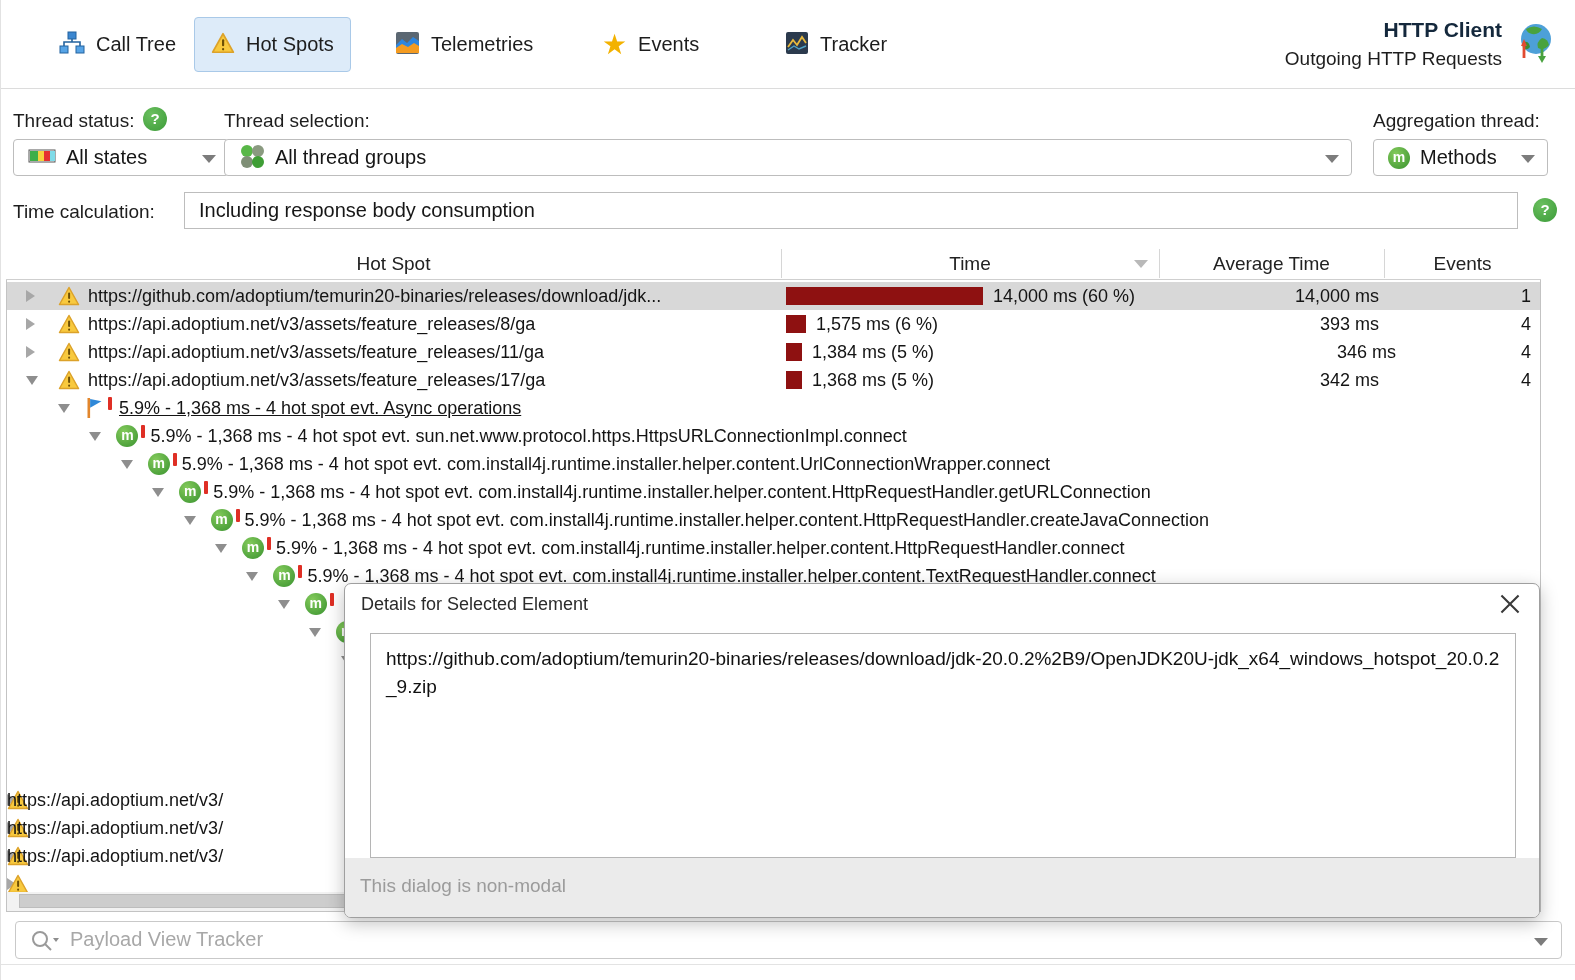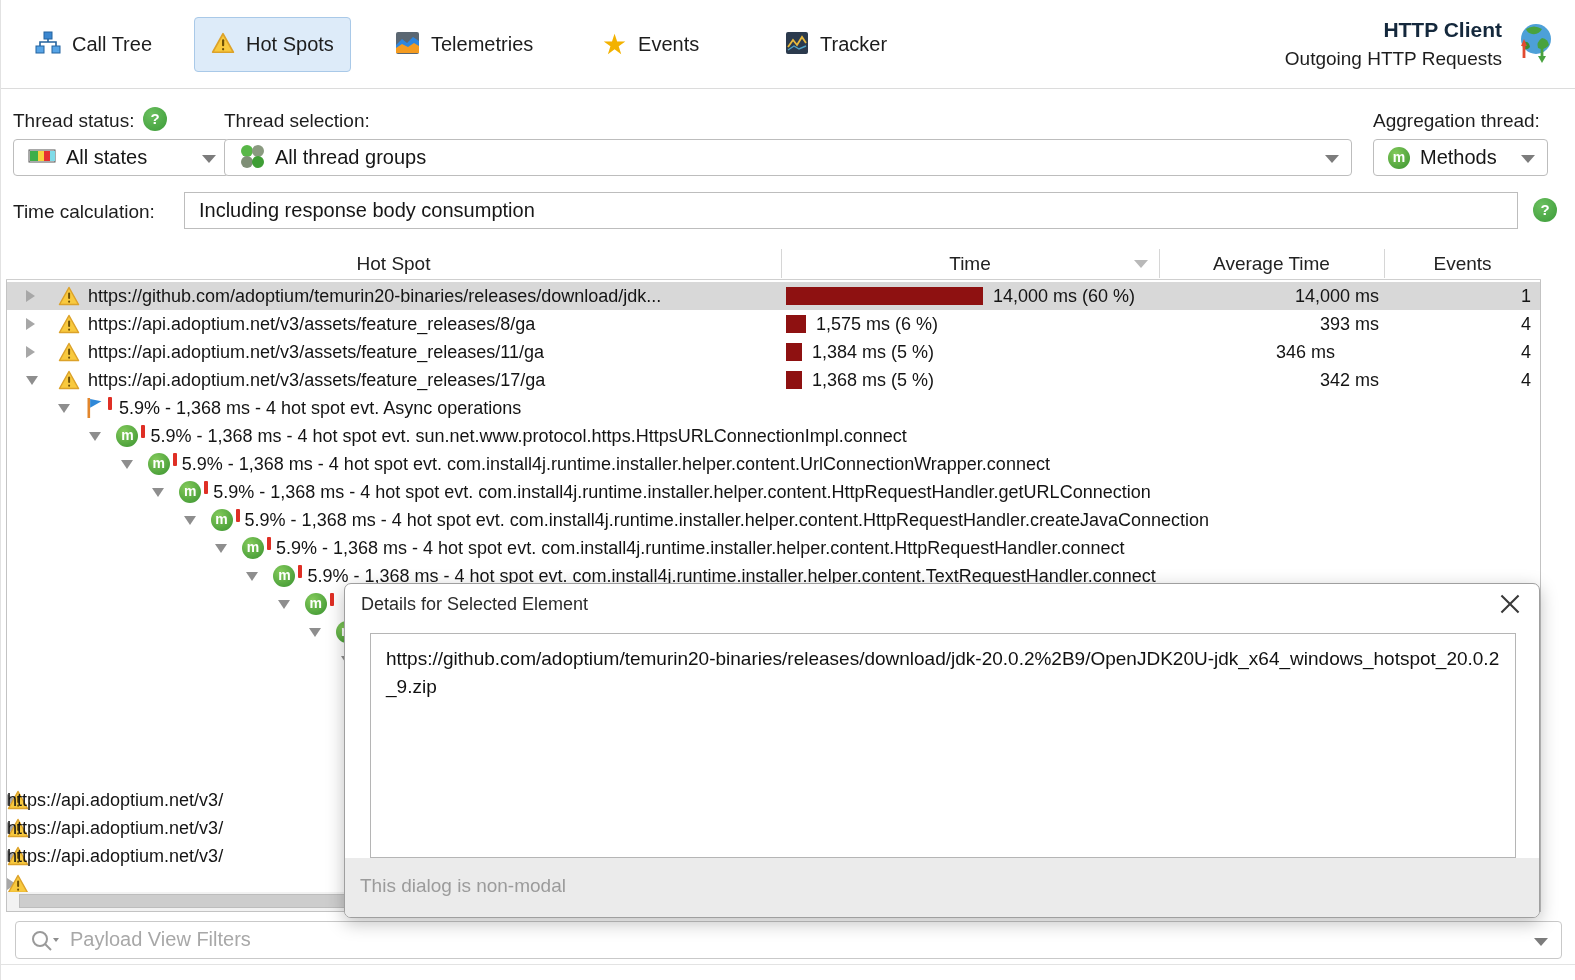--- a/index.html
+++ b/index.html
@@ -68,21 +68,21 @@
     border-radius:4px; background:#fff; z-index:5; }
   #payload-bar .ph { position:absolute; left:54px; top:6px; font-size:20px; color:#a8a8a8; }
   #bottom-line { position:absolute; left:0; top:964px; width:1575px; height:1px; background:#e3e3e3; }
 </style>
 </head>
 <body>
 
 <div id="stage">
 
   <div id="tabbar">
-    <div class="tab" style="left:18px;">
+    <div class="tab" style="left:42px;">
       <span>
         <svg width="26" height="24" viewBox="0 0 26 24">
           <rect x="9" y="1" width="8" height="7" fill="#3c87d0" stroke="#23639f"></rect>
           <rect x="1" y="15" width="8" height="7" fill="#57a4e6" stroke="#23639f"></rect>
           <rect x="17" y="15" width="8" height="7" fill="#57a4e6" stroke="#23639f"></rect>
           <path d="M13 8 V11 M5 15 V11 H21 V15" stroke="#23639f" fill="none" stroke-width="1.6"></path>
         </svg>
       </span>
       <span class="lbl">Call Tree</span>
     </div>
@@ -225,21 +225,21 @@
       <div class="trow" style="top: 338px; left: 6px; z-index: 1;">
         <div class="exp-right" style="left: 19px;"></div>
         <div class="warn-icon" style="left: 51px;"><svg width="22" height="20" viewBox="0 0 22 20">
             <path d="M11 1.5 L20.5 18.5 L1.5 18.5 Z" fill="#f8c93e" stroke="#dca22a" stroke-width="1.5" stroke-linejoin="round"></path>
             <rect x="10.1" y="6.5" width="2" height="6.5" rx="1" fill="#6d4f05"></rect>
             <rect x="10.1" y="14.6" width="2" height="2.2" rx="1" fill="#6d4f05"></rect>
           </svg></div>
         <div class="rtext" style="left: 81px;">https://api.adoptium.net/v3/assets/feature_releases/11/ga</div>
         <div class="time-bar" style="left: 779px; width: 16px; background: rgb(142, 17, 17);"></div>
         <div class="rtext" style="left: 805px;">1,384 ms (5 %)</div>
-        <div class="cell-right" style="left: 1093px; width: 235px;">346 ms</div>
+        <div class="cell-right" style="left: 1154px; width: 235px;">346 ms</div>
         <div class="cell-right" style="left: 1379px; width: 145px;">4</div>
       </div>
       <div class="trow" style="top: 366px; left: 6px; z-index: 1;">
         <div class="exp-down" style="left: 19px;"></div>
         <div class="warn-icon" style="left: 51px;"><svg width="22" height="20" viewBox="0 0 22 20">
             <path d="M11 1.5 L20.5 18.5 L1.5 18.5 Z" fill="#f8c93e" stroke="#dca22a" stroke-width="1.5" stroke-linejoin="round"></path>
             <rect x="10.1" y="6.5" width="2" height="6.5" rx="1" fill="#6d4f05"></rect>
             <rect x="10.1" y="14.6" width="2" height="2.2" rx="1" fill="#6d4f05"></rect>
           </svg></div>
         <div class="rtext" style="left: 81px;">https://api.adoptium.net/v3/assets/feature_releases/17/ga</div>
@@ -248,21 +248,21 @@
         <div class="cell-right" style="left: 1137px; width: 235px;">342 ms</div>
         <div class="cell-right" style="left: 1379px; width: 145px;">4</div>
       </div>
       <div class="trow" style="top: 394px; left: 6px; z-index: 1;">
         <div class="exp-down" style="left: 51px;"></div>
         <div class="flag-icon" style="left: 78px;"><svg width="18" height="22" viewBox="0 0 18 22">
             <rect x="2.5" y="1" width="2.6" height="20" fill="#e2862c"></rect>
             <path d="M5.1 2 L16.5 4.2 L5.1 10.8 Z" fill="#2f88d8"></path>
           </svg></div>
         <div class="red-mark" style="left: 101px;"></div>
-        <div class="rtext" style="left: 112px;">5.9% - 1,368 ms - 4 hot spot evt. Async operations</div>
+        <div class="rtext" style="left: 112px; text-decoration: underline;">5.9% - 1,368 ms - 4 hot spot evt. Async operations</div>
       </div>
       <div class="trow" style="top: 422px; left: 6px; z-index: 1;">
         <div class="exp-down" style="left: 82.4px;"></div>
         <div class="m-icon" style="left: 109.4px;">m</div>
         <div class="red-mark" style="left: 134.4px;"></div>
         <div class="rtext" style="left: 143.4px;">5.9% - 1,368 ms - 4 hot spot evt. sun.net.www.protocol.https.HttpsURLConnectionImpl.connect</div>
       </div>
       <div class="trow" style="top: 450px; left: 6px; z-index: 1;">
         <div class="exp-down" style="left: 113.8px;"></div>
         <div class="m-icon" style="left: 140.8px;">m</div>
@@ -360,18 +360,18 @@
   </div>
 
   <div id="payload-bar">
     <span class="abs" style="left:14px; top:7px;">
       <svg width="30" height="24" viewBox="0 0 30 24">
         <circle cx="10" cy="10" r="7" fill="none" stroke="#9a9a9a" stroke-width="2"></circle>
         <path d="M15 15 L21 21" stroke="#9a9a9a" stroke-width="2"></path>
         <path d="M23 9 L29 9 L26 13 Z" fill="#8d8d8d"></path>
       </svg>
     </span>
-    <span class="ph">Payload View Filters</span>
+    <span class="ph">Payload View Tracker</span>
     <span class="dd-arrow" style="top:16px; right:13px;"></span>
   </div>
   <div id="bottom-line"></div>
 
 </div>
 
 </body></html>

